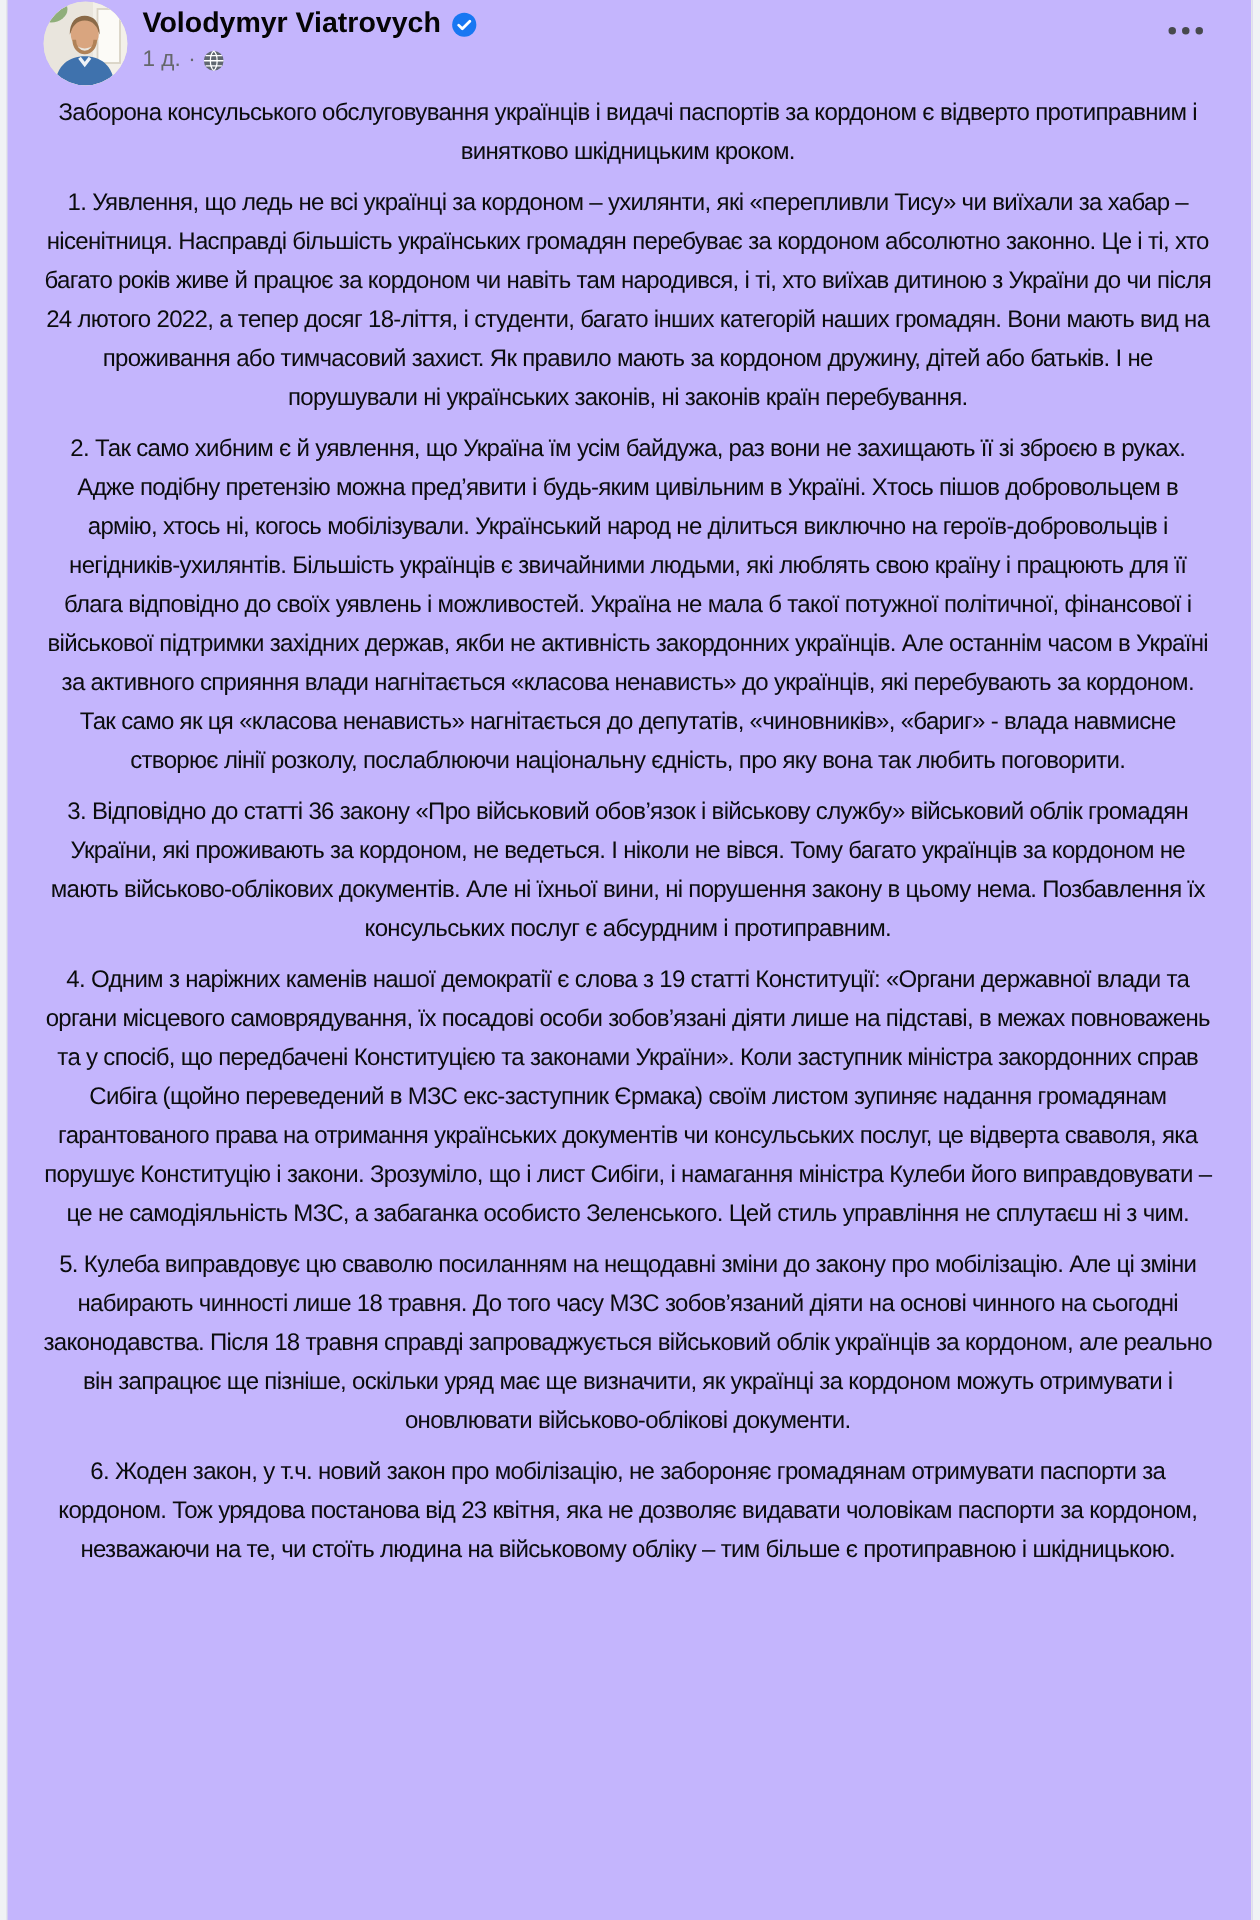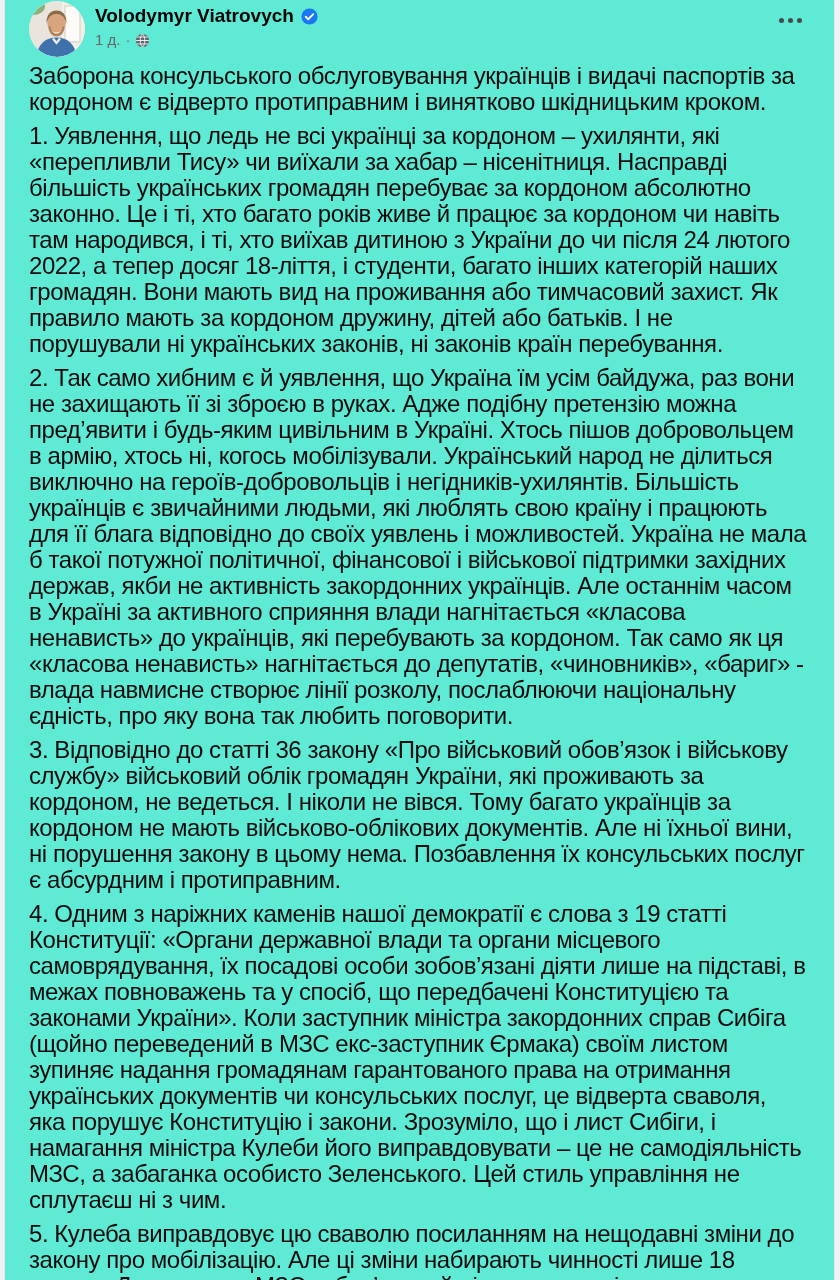--- a/index.html
+++ b/index.html
@@ -6,21 +6,21 @@
   body{
     width:840px;height:1280px;overflow:hidden;
     background:#f0f2f5;
     font-family:"Liberation Sans","DejaVu Sans",sans-serif;
     -webkit-font-smoothing:antialiased;
   }
   .card{
     box-sizing:border-box;
     margin:0 5px 0 4px;
     height:1280px;
-    background:#5eead4;
+    background:#c4b5fd;
     border-left:1px solid #e4e6ea;
     border-right:1px solid #e4e6ea;
   }
   .post-header{
     position:relative;
     display:flex;
     align-items:flex-start;
     padding:1px 24px 0 24px;
   }
   .avatar{
@@ -42,25 +42,25 @@
   .globe{width:15px;height:15px;display:block;}
   .menu-btn{
     position:absolute;right:24px;top:10px;
     display:flex;align-items:center;gap:4px;
     padding:8px;border-radius:50%;cursor:pointer;
   }
   .menu-btn .dot{width:5px;height:5px;border-radius:50%;background:#47494d;}
   .post-body{padding:6px 26px 0 24px;}
   .post-body p{
     margin:0 0 8px 0;
-    font-size:24px;
+    font-size:16px;
     line-height:26px;
     letter-spacing:-0.45px;
     color:#0b0c0d;
-    text-align:left;
+    text-align:center;
   }
 </style>
 </head>
 <body>
 
 <div class="card">
 
   <div class="post-header">
 
     <div class="avatar">

